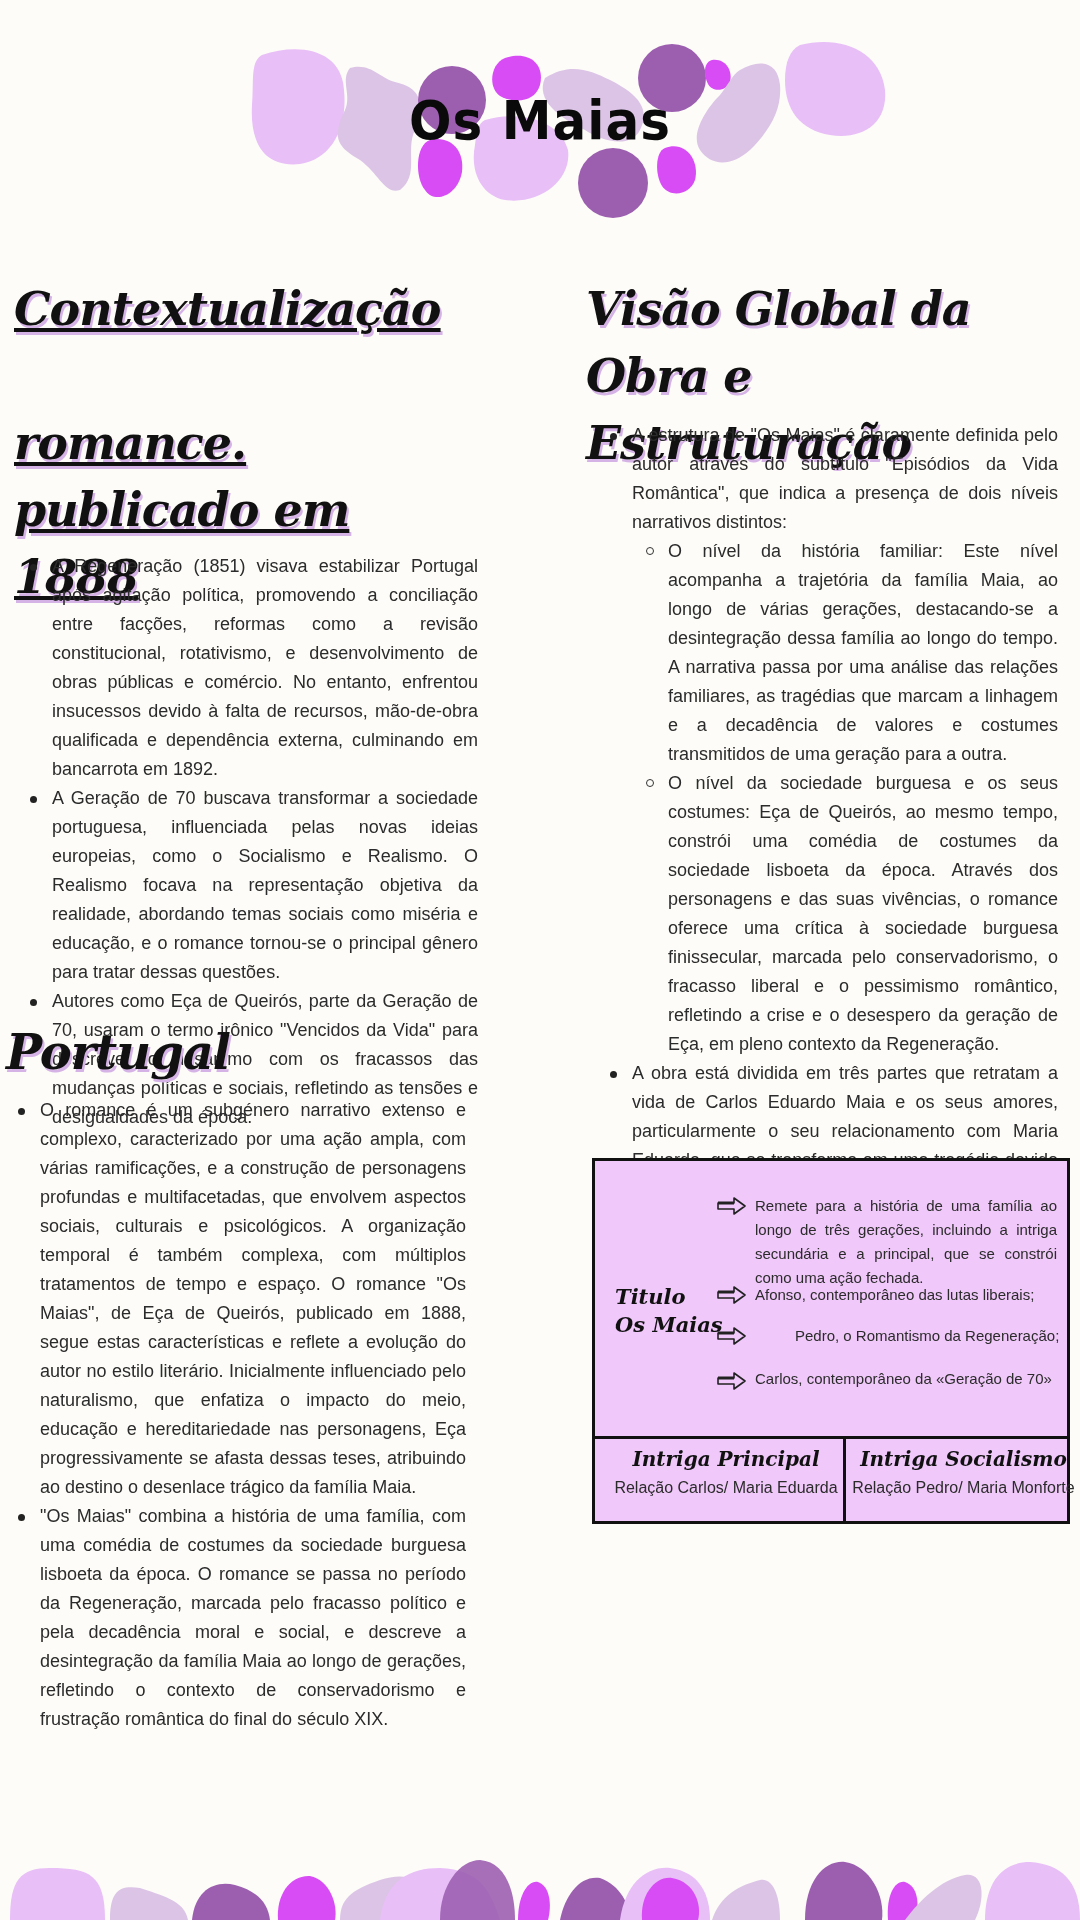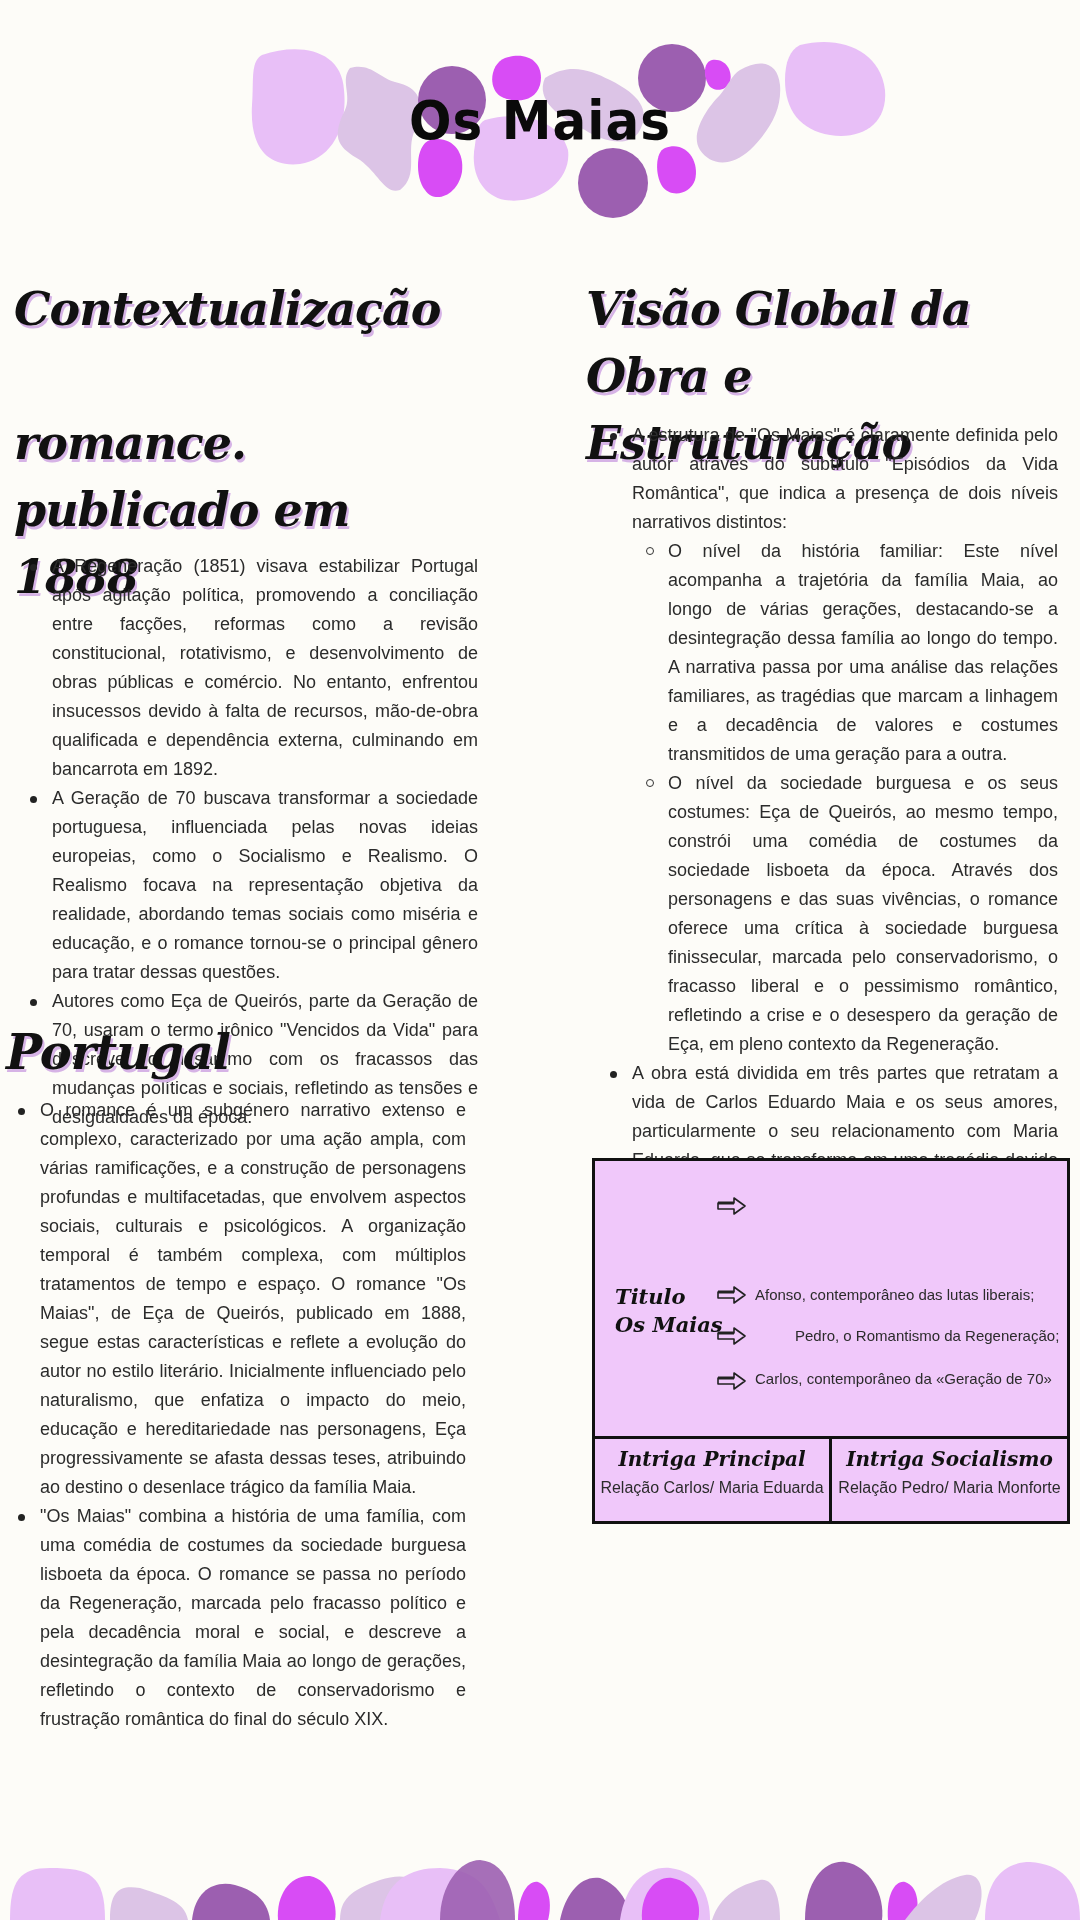--- a/index.html
+++ b/index.html
@@ -16,21 +16,21 @@
     color: #0a0a0a; letter-spacing: 1px; margin: 0;
     transform: scaleY(1.05);
   }
   .heading {
     position: absolute; margin: 0;
     font-family: "DejaVu Serif", serif; font-style: italic; font-weight: bold;
     color: #111;
     text-shadow: 2px 3px 0 #d6b3e6;
     letter-spacing: -1px;
   }
-  .h-context { left: 14px; top: 276px; width: 470px; font-size: 46px; line-height: 67px; }
+  .h-context { left: 14px; top: 276px; width: 470px; font-size: 46px; line-height: 67px; text-decoration: underline; }
   .h-visao { left: 586px; top: 276px; width: 494px; font-size: 46px; line-height: 67px; }
   .h-romance { left: 6px; top: 1022px; font-size: 48px; line-height: 60px; }
 
   .para {
     position: absolute; font-size: 18px; line-height: 29px; color: #2b2b2b;
     text-align: justify; margin: 0; padding: 0; list-style: none;
   }
   .para li { position: relative; }
   .para .bullet::before {
     content: ""; position: absolute; left: -22px; top: 12px;
@@ -53,21 +53,21 @@
   .box-title {
     position: absolute; left: 20px; top: 122px; margin: 0;
     font-family: "DejaVu Serif", serif; font-style: italic; font-weight: bold; font-size: 21px; line-height: 28px; color: #111;
   }
   .arrow-row { position: absolute; display: flex; align-items: flex-start; font-size: 15px; line-height: 24px; color: #2b2b2b; }
   .arrow-row .arr { flex: 0 0 auto; width: 30px; height: 20px; margin-right: 8px; margin-top: 2px; }
   .r1 { left: 122px; top: 33px; width: 340px; text-align: justify; }
   .r2 { left: 122px; top: 122px; justify-content: center; }
   .r3 { left: 122px; top: 163px; gap: 40px; }
   .r4 { left: 122px; top: 206px; align-items: flex-end; }
-  .box-bottom { position: absolute; left: 0; top: 278px; width: 100%; height: 66px; }
+  .box-bottom { position: absolute; left: 14px; top: 278px; width: 100%; height: 66px; }
   .cell { position: absolute; top: 0; height: 82px; text-align: center; box-sizing: border-box; }
   .cell-left { left: 0; width: 237px; border-right: 3px solid #111; }
   .cell-right { left: 237px; width: 235px; }
   .cell-title {
     margin: 8px 0 0 0; font-family: "DejaVu Serif", serif; font-style: italic; font-weight: bold;
     font-size: 20px; color: #111;
   }
   .cell-text { margin: 8px 0 6px 0; font-size: 16px; color: #2b2b2b; }
 </style>
 </head>
@@ -151,20 +151,21 @@
     <p class="box-title">
       <span>Titulo</span><br>
       <span>Os Maias</span>
     </p>
 
     <div class="arrow-row r1">
       <svg class="arr" viewBox="0 0 30 20">
           <path d="M1 7 H17 V2 L28 10 L17 18 V13 H1 Z" fill="none" stroke="#222" stroke-width="1.6" stroke-linejoin="round"></path>
           <path d="M1 7 H17" stroke="#222" stroke-width="3"></path>
         </svg>
+      <span>Remete para a história de uma família ao longo de três gerações, incluindo a intriga secundária e a principal, que se constrói como uma ação fechada.</span>
     </div>
     <div class="arrow-row r2">
       <svg class="arr" viewBox="0 0 30 20">
           <path d="M1 7 H17 V2 L28 10 L17 18 V13 H1 Z" fill="none" stroke="#222" stroke-width="1.6" stroke-linejoin="round"></path>
           <path d="M1 7 H17" stroke="#222" stroke-width="3"></path>
         </svg>
       <span>Afonso, contemporâneo das lutas liberais;</span>
     </div>
     <div class="arrow-row r3">
       <svg class="arr" viewBox="0 0 30 20">

